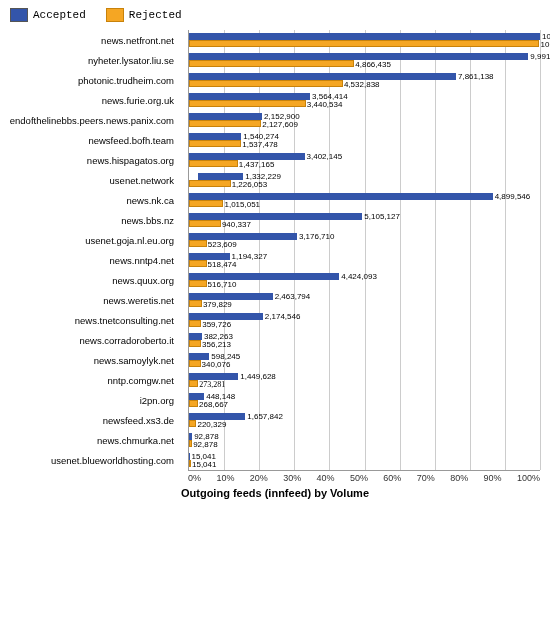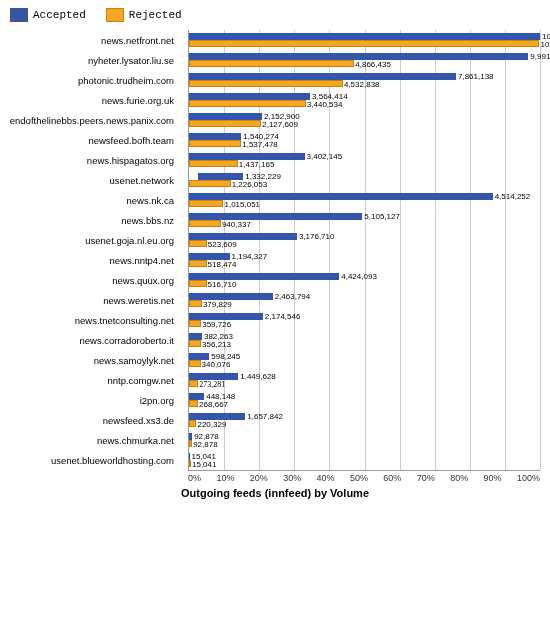--- a/index.html
+++ b/index.html
@@ -231,21 +231,21 @@
         <div class="bar-pair">
           <div class="b-accepted" style="width: 12.8899%; margin-left: 9px;">
             <span class="bv">1,332,229</span>
           </div>
           <div class="b-rejected" style="width: 11.8626%;">
             <span class="bv">1,226,053</span>
           </div>
         </div>
         <div class="bar-pair">
           <div class="b-accepted" style="width: 86.5081%;">
-            <span class="bv">4,514,252</span>
+            <span class="bv">4,899,546</span>
           </div>
           <div class="b-rejected" style="width: 9.82109%;">
             <span class="bv">1,015,051</span>
           </div>
         </div>
         <div class="bar-pair">
           <div class="b-accepted" style="width: 49.3945%;">
             <span class="bv">5,105,127</span>
           </div>
           <div class="b-rejected" style="width: 9.0982%;">

